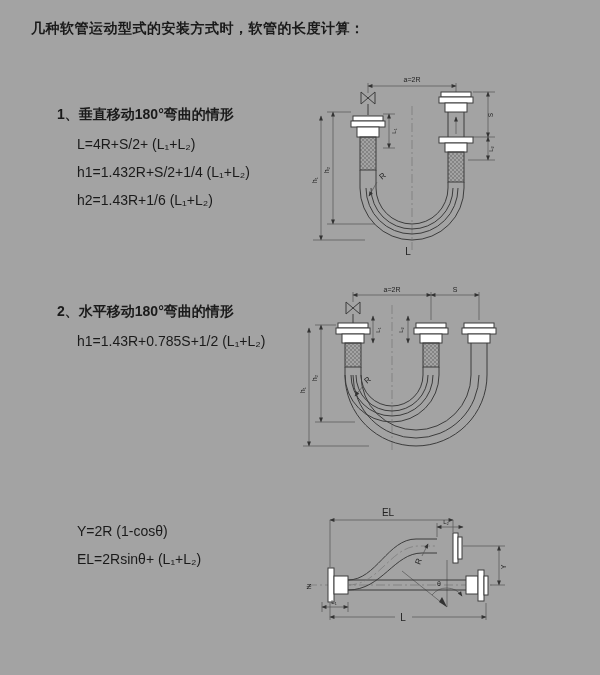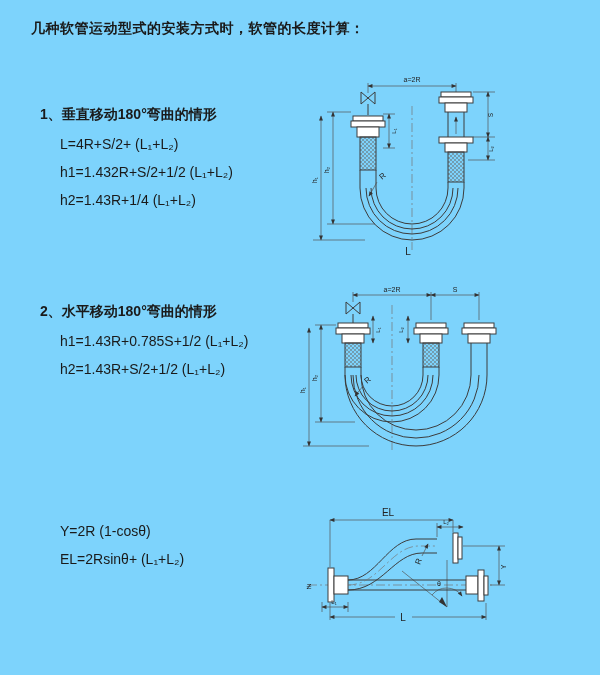--- a/index.html
+++ b/index.html
@@ -1,22 +1,22 @@
 <!DOCTYPE html>
 <html><head>
 <meta charset="utf-8">
 <style>
   html,body{margin:0;padding:0;}
   body{
     width:600px;height:675px;background:#ffffff;position:relative;overflow:hidden;
     font-family:"Liberation Sans",sans-serif;color:#1a1a1a;
   }
-  .page{position:absolute;inset:0;background:#7dd3fc;}
+  .page{position:absolute;inset:0;background:#a3a3a3;}
   .title{position:absolute;left:31px;top:20px;font-size:14px;font-weight:600;letter-spacing:.5px;white-space:nowrap;}
-  .sec{position:absolute;left:40px;}
+  .sec{position:absolute;left:57px;}
   .sec .heading{font-size:14px;font-weight:600;height:20px;line-height:20px;margin-bottom:6px;white-space:nowrap;}
   .sec .formula{font-size:14px;margin-left:20px;height:28px;line-height:28px;white-space:nowrap;}
   .sec1{top:104px;} .sec2{top:301px;} .sec3{top:517px;}
   .dwg{position:absolute;}
   .dwg1{left:293px;top:62px;} .dwg2{left:293px;top:280px;} .dwg3{left:290px;top:493px;}
   svg text{fill:#222;font-family:"Liberation Sans",sans-serif;}
   .ln{stroke:#3c3c3c;stroke-width:1;fill:none;}
   .part{stroke:#3c3c3c;stroke-width:1;fill:#fff;}
   .thin{stroke:#555;stroke-width:.7;fill:none;}
   .cl{stroke:#777;stroke-width:.7;fill:none;stroke-dasharray:9 3 2 3;}
@@ -24,28 +24,27 @@
 </head>
 <body>
 
 <div class="page">
 
   <div class="title">几种软管运动型式的安装方式时，软管的长度计算：</div>
 
   <section class="sec sec1">
     <div class="heading">1、垂直移动180°弯曲的情形</div>
     <div class="formula">L=4R+S/2+ (L₁+L₂)</div>
-    <div class="formula">h1=1.432R+S/2+1/2 (L₁+L₂)</div>
-    <div class="formula">h2=1.43R+1/4 (L₁+L₂)</div>
+    <div class="formula">h1=1.432R+S/2+1/4 (L₁+L₂)</div>
+    <div class="formula">h2=1.43R+1/6 (L₁+L₂)</div>
   </section>
 
   <section class="sec sec2">
     <div class="heading">2、水平移动180°弯曲的情形</div>
     <div class="formula">h1=1.43R+0.785S+1/2 (L₁+L₂)</div>
-    <div class="formula">h2=1.43R+S/2+1/2 (L₁+L₂)</div>
   </section>
 
   <section class="sec sec3">
     <div class="formula">Y=2R (1-cosθ)</div>
     <div class="formula">EL=2Rsinθ+ (L₁+L₂)</div>
   </section>
 
   <svg class="dwg dwg1" width="230" height="200" viewBox="0 0 230 200">
     <defs>
       <marker id="d1a" viewBox="0 0 10 10" refX="9" refY="5" markerWidth="9" markerHeight="7" orient="auto-start-reverse">

